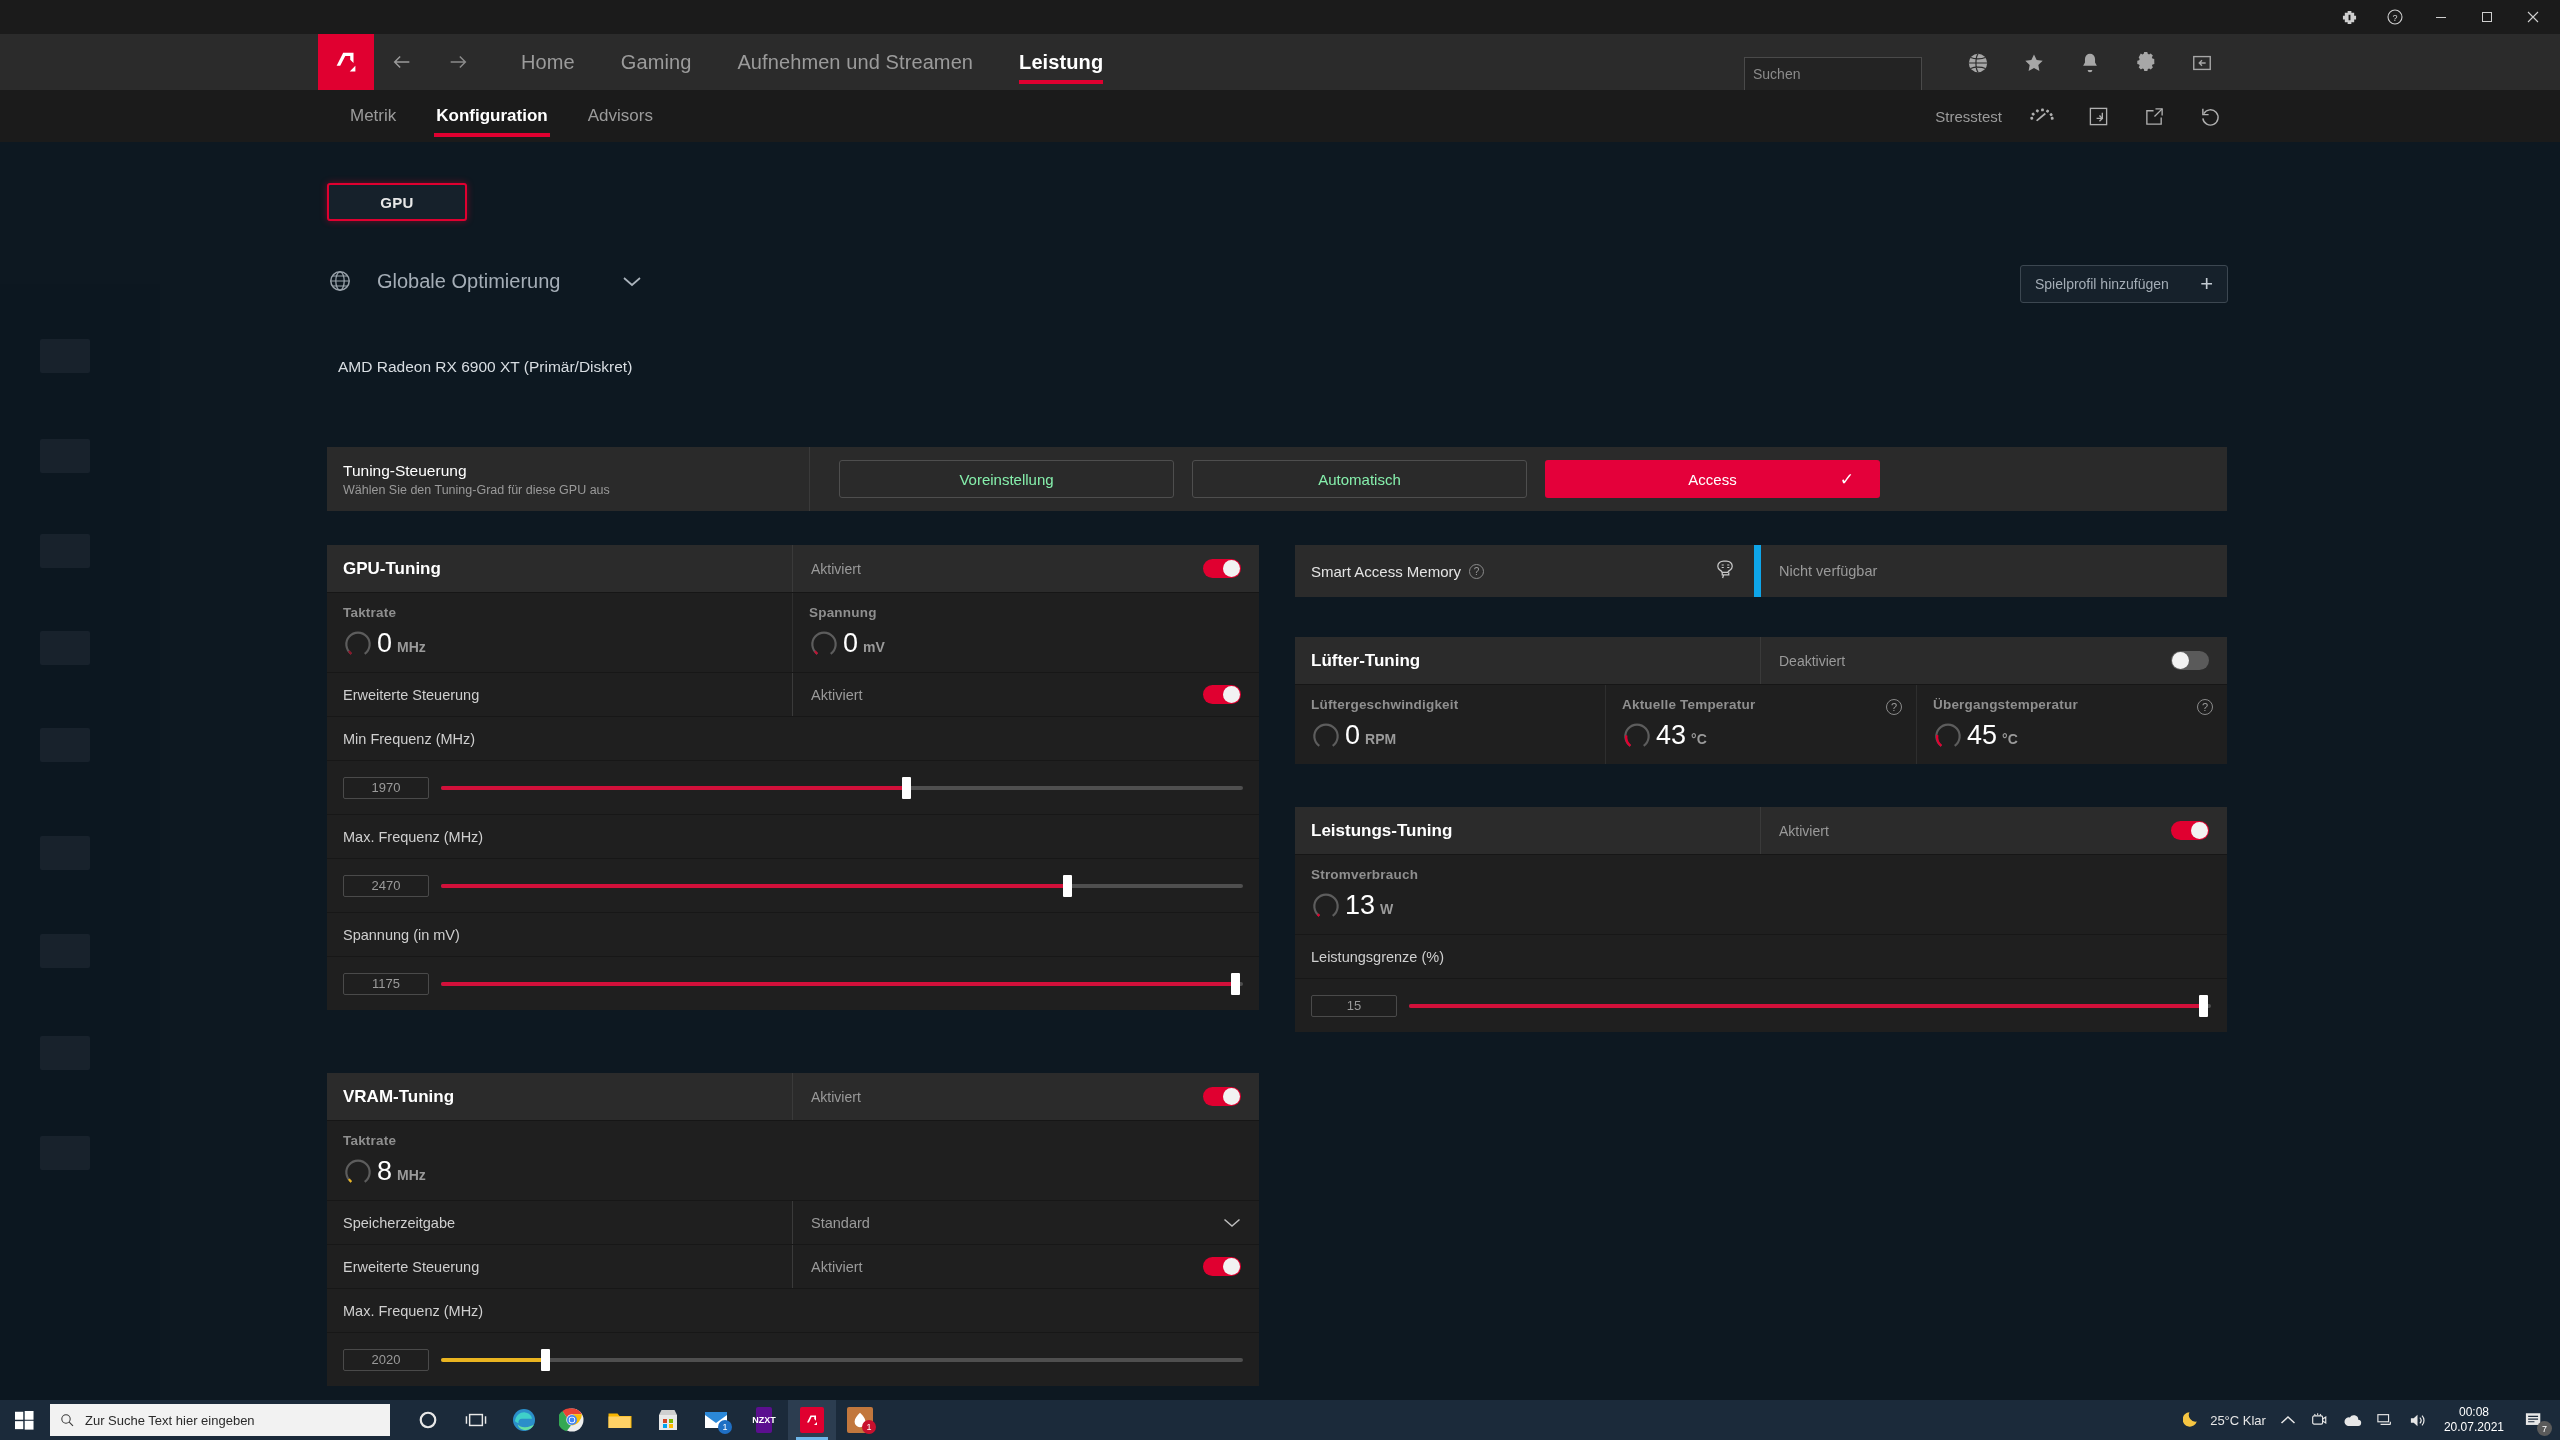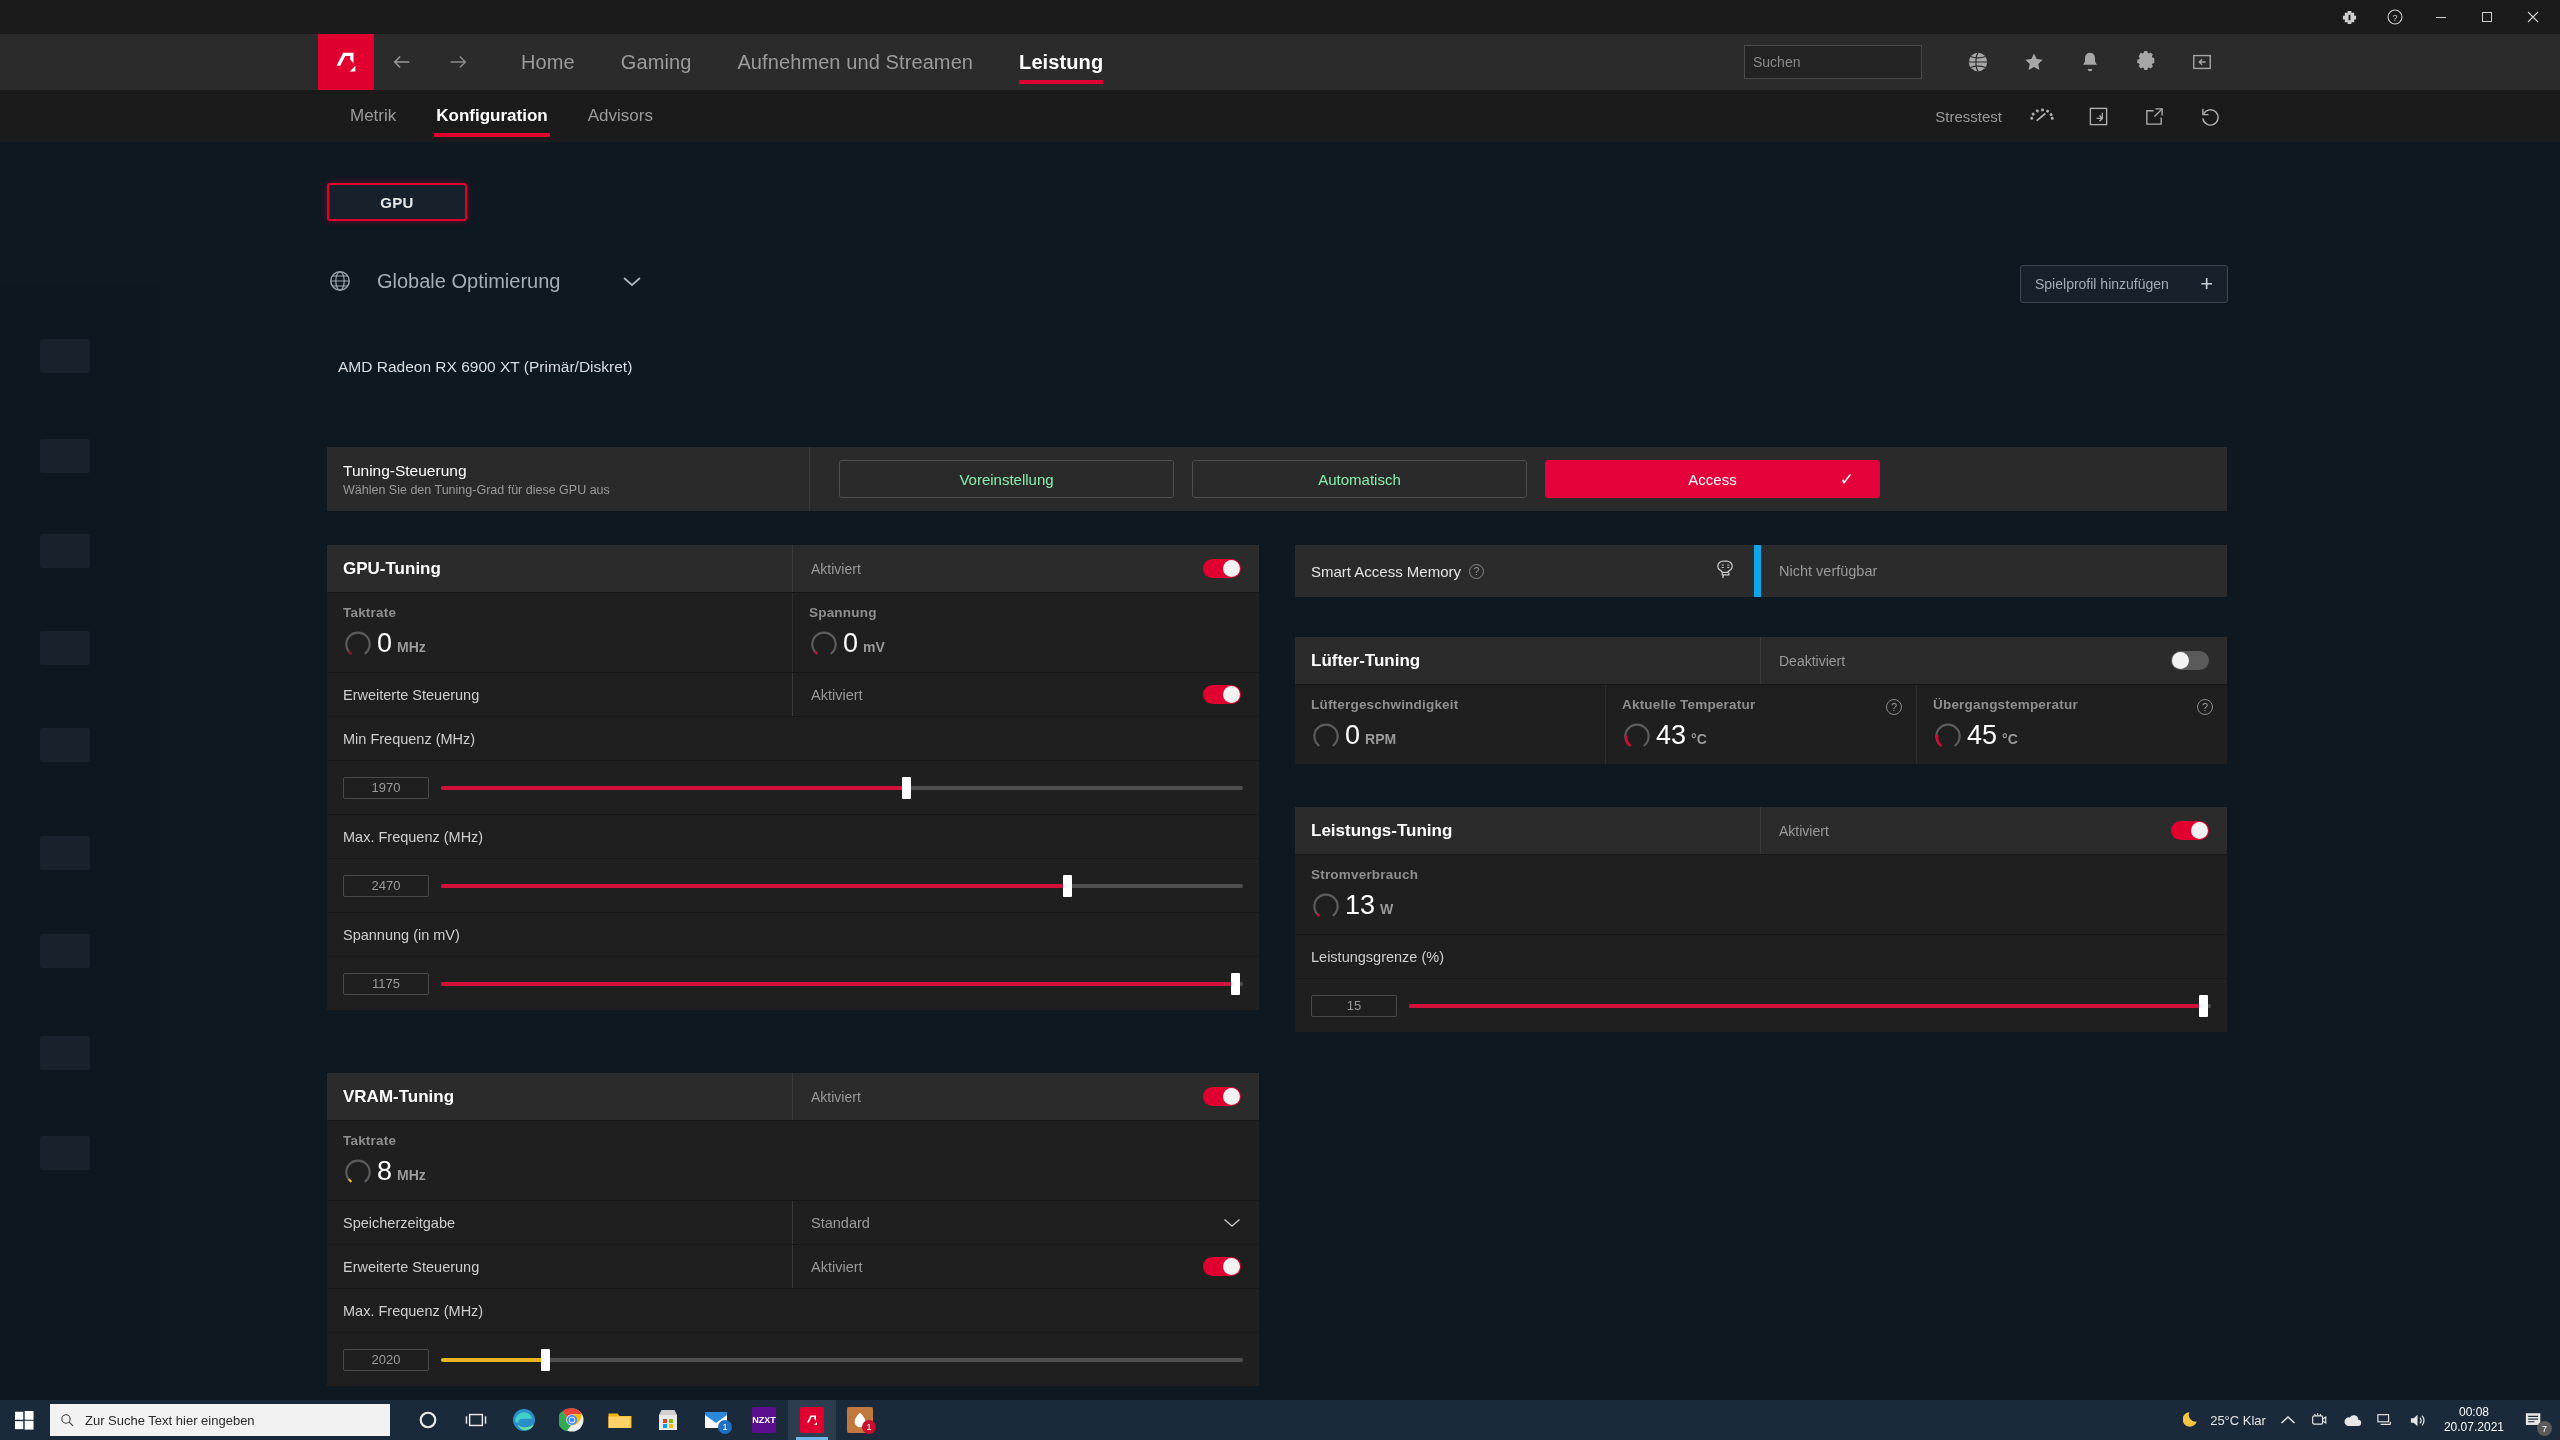--- a/index.html
+++ b/index.html
@@ -43,21 +43,21 @@
   .nav-link {
     position: relative; height: 56px; display: flex; align-items: center;
     padding: 0 23px; color: #9b9b9b; font-size: 20px; letter-spacing: .1px;
   }
   .nav-link.active { color: #ffffff; font-weight: bold; }
   .nav-link.active::after {
     content: ""; position: absolute; left: 23px; right: 23px; bottom: 6px;
     height: 4px; background: #e00030;
   }
   .nav-right {
-    margin-left: auto; display: flex; align-items: center; height: 57px; margin-right: 330px;
+    margin-left: auto; display: flex; align-items: flex-end; height: 57px; margin-right: 330px;
   }
   .search-box {
     width: 178px; height: 34px; border: 1px solid #4a4a4a; background: #232323;
     display: flex; align-items: center; padding: 0 8px; margin-right: 28px;
   }
   .search-box input {
     flex: 1; background: transparent; border: none; outline: none;
     color: #b5b5b5; font-size: 14px; font-family: "Liberation Sans", sans-serif;
   }
   .search-box input::placeholder { color: #8b8b8b; }
@@ -764,21 +764,21 @@
       </div>
       <div class="tb-app">
         <svg width="26" height="22" viewBox="0 0 26 22">
             <path d="M2 3h22v16H2z" fill="#ffffff"></path>
             <path d="M2 3l11 8 11-8z" fill="#1f6fc4"></path>
             <path d="M2 3h22v3l-11 8L2 6z" fill="#2b88d8"></path>
           </svg>
         <span class="badge">1</span>
       </div>
       <div class="tb-app">
-        <span class="sq" style="background:#5b0f8f; border-radius:2px; width:24px; height:26px; font-size:9px;">NZXT</span>
+        <span class="sq" style="background:#5b0f8f; border-radius:2px; width:16px; height:26px; font-size:9px;">NZXT</span>
       </div>
       <div class="tb-app active">
         <span class="sq" style="background:#e00030; width:24px; height:26px; border-radius:2px;">
           <svg width="16" height="16" viewBox="0 0 32 32">
               <path fill="#ffffff" d="M6 21 L13 7 L24 7 L24 17.5 L20.5 14 L20.5 10.2 L15.2 10.2 L9.8 21 Z"></path>
               <path fill="#ffffff" d="M26 20 L26 26 L20 26 Z"></path>
             </svg>
         </span>
       </div>
       <div class="tb-app">

